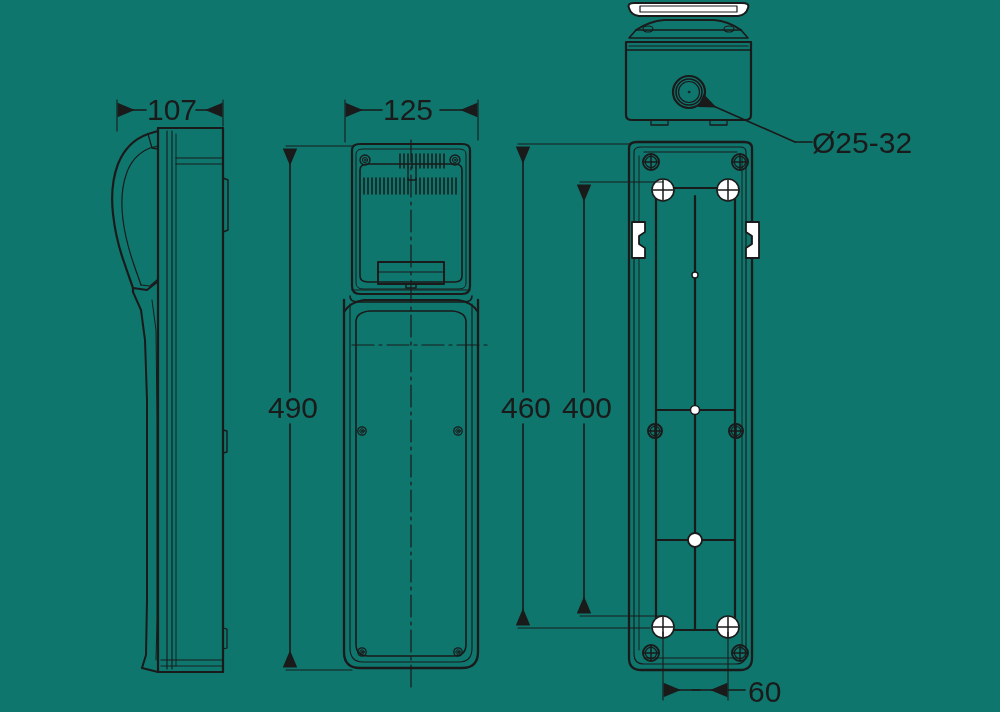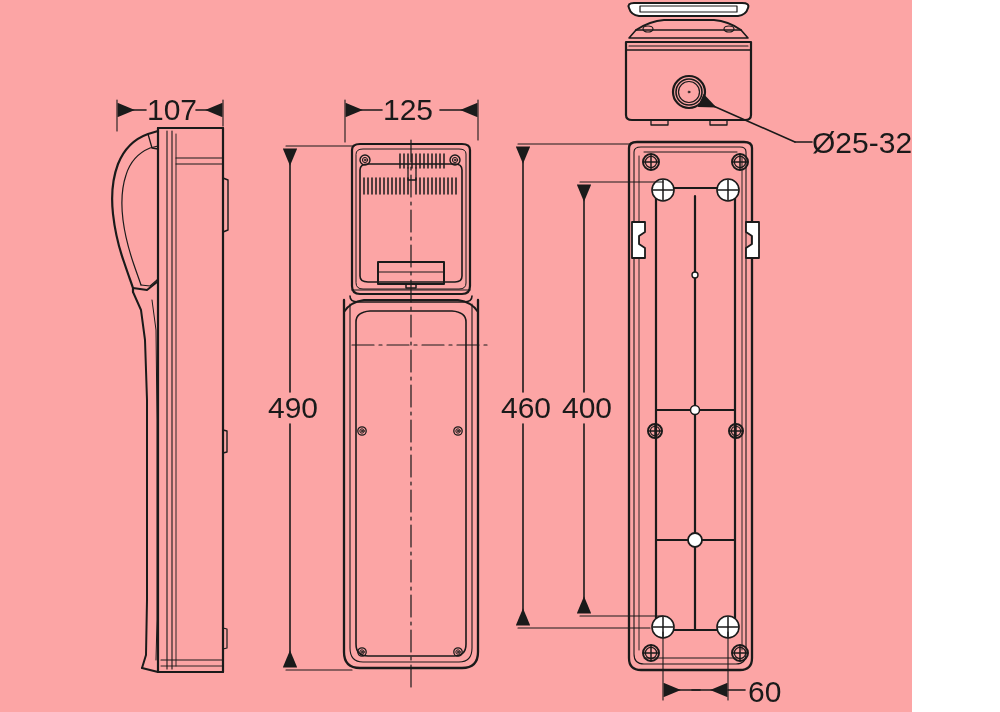--- a/index.html
+++ b/index.html
@@ -2,23 +2,23 @@
 <html><head>
 <meta charset="utf-8">
 <style>
   html, body {
     margin: 0;
     padding: 0;
     background: #ffffff;
   }
   #canvas-root {
     position: relative;
-    width: 912px;
+    width: 1000px;
     height: 712px;
-    background: #fca5a5;
+    background: #0f766e;
     overflow: hidden;
     font-family: "Liberation Sans", sans-serif;
   }
   #drawing {
     position: absolute;
     left: 0;
     top: 0;
   }
   .dim-label {
     font-family: "Liberation Sans", sans-serif;

